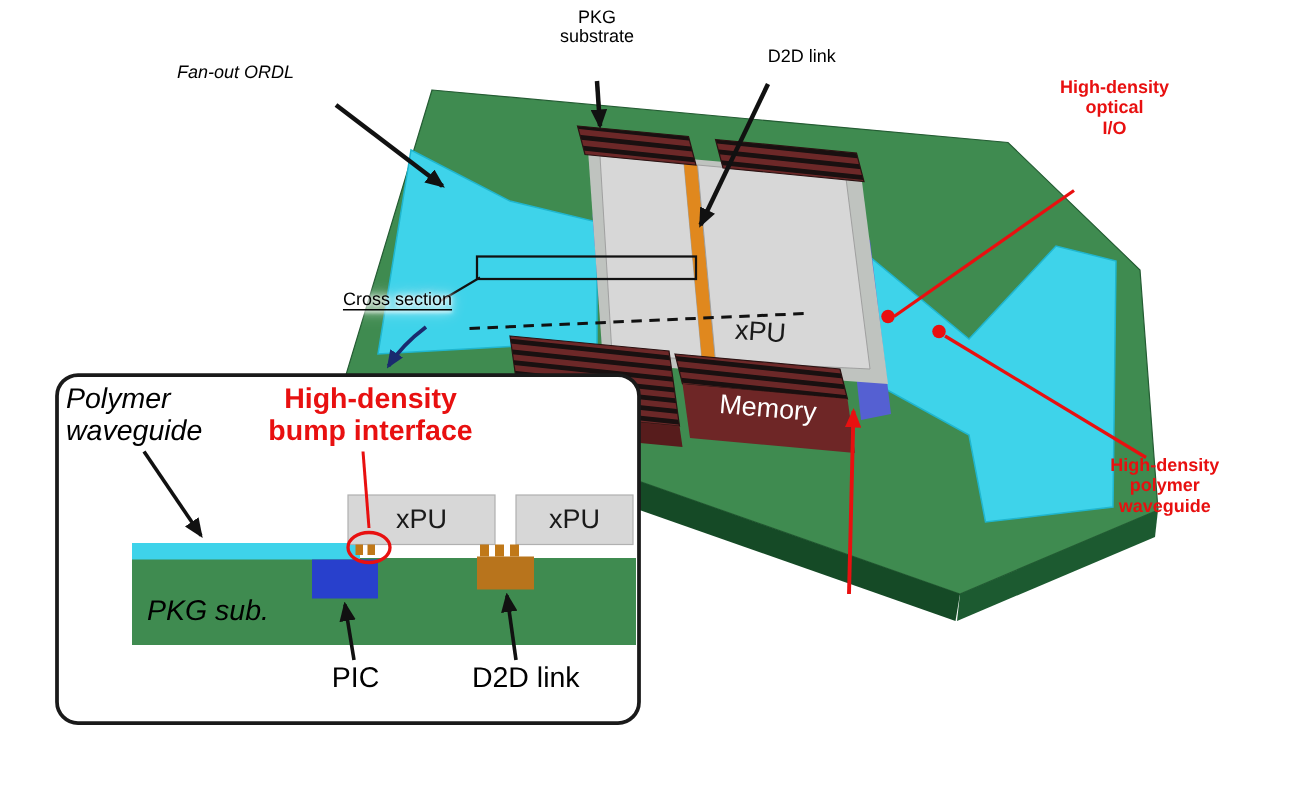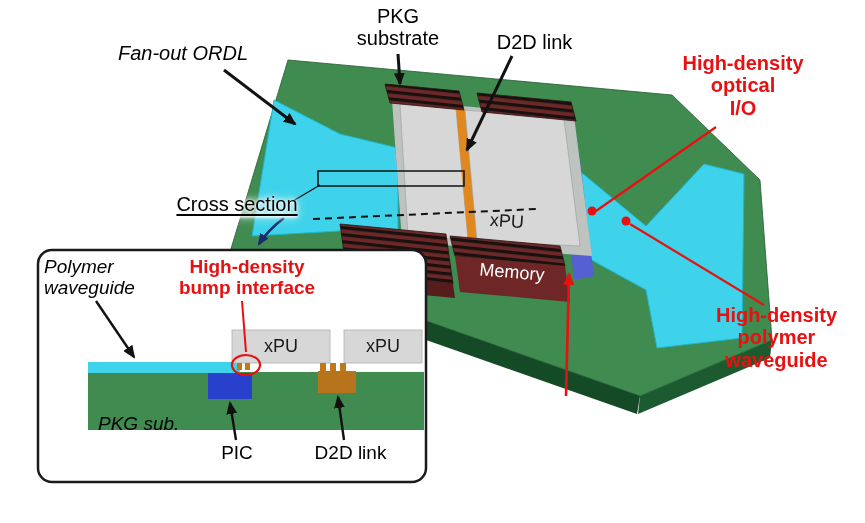--- a/index.html
+++ b/index.html
@@ -1,27 +1,27 @@
 <!DOCTYPE html>
 <html><head>
 <meta charset="utf-8">
 <style>
   html,body{margin:0;padding:0;background:#fff;}
   .stage{position:relative;width:865px;height:523px;background:#ffffff;
          font-family:"Liberation Sans",sans-serif;overflow:hidden;}
   .stage svg{position:absolute;left:0;top:0;}
   .lbl{position:absolute;white-space:pre-line;line-height:1.12;color:#000;
-       font-size:20px;text-align:center;}
+       font-size:12px;text-align:center;}
   .lbl.left{text-align:left;font-style:italic;}
   .lbl.red{color:#e81010;font-weight:bold;}
   .lbl.white{color:#ffffff;}
   .lbl.small{font-size:18px;}
   .lbl.inset{font-size:19px;}
   .lbl.underline{text-decoration:underline;text-underline-offset:3px;}
-  .lbl.halo{text-shadow:0 0 4px #fff,0 0 7px #fff,0 0 12px #fff,0 1px 2px #fff;}
+  .lbl.halo{text-shadow:0 0 4px #fff,0 0 7px #fff,0 0 12px #fff,0 1px 2px #fff;margin-left:28px;}
   .rot4{transform:rotate(4deg);}
   .rot5{transform:rotate(5deg);}
 </style>
 </head>
 <body>
 
 <div class="stage">
 
 <svg width="865" height="523" viewBox="0 0 865 523">
   <defs>
@@ -126,19 +126,19 @@
 <div class="lbl inset left" style="left:44px;top:256px;width:110px;">Polymer
 waveguide</div>
 
 <div class="lbl inset red" style="left:158px;top:256px;width:178px;">High-density
 bump interface</div>
 
 <div class="lbl small" style="left:232px;top:336px;width:98px;color:#1a1a1a;">xPU</div>
 
 <div class="lbl small" style="left:344px;top:336px;width:78px;color:#1a1a1a;">xPU</div>
 
-<div class="lbl inset left" style="left:98px;top:397px;width:110px;margin-top:16px;">PKG sub.</div>
+<div class="lbl inset left" style="left:98px;top:397px;width:110px;">PKG sub.</div>
 
 <div class="lbl inset" style="left:212px;top:442px;width:50px;text-align:center;">PIC</div>
 
 <div class="lbl inset" style="left:303px;top:442px;width:95px;">D2D link</div>
 
 </div>
 
 </body></html>

